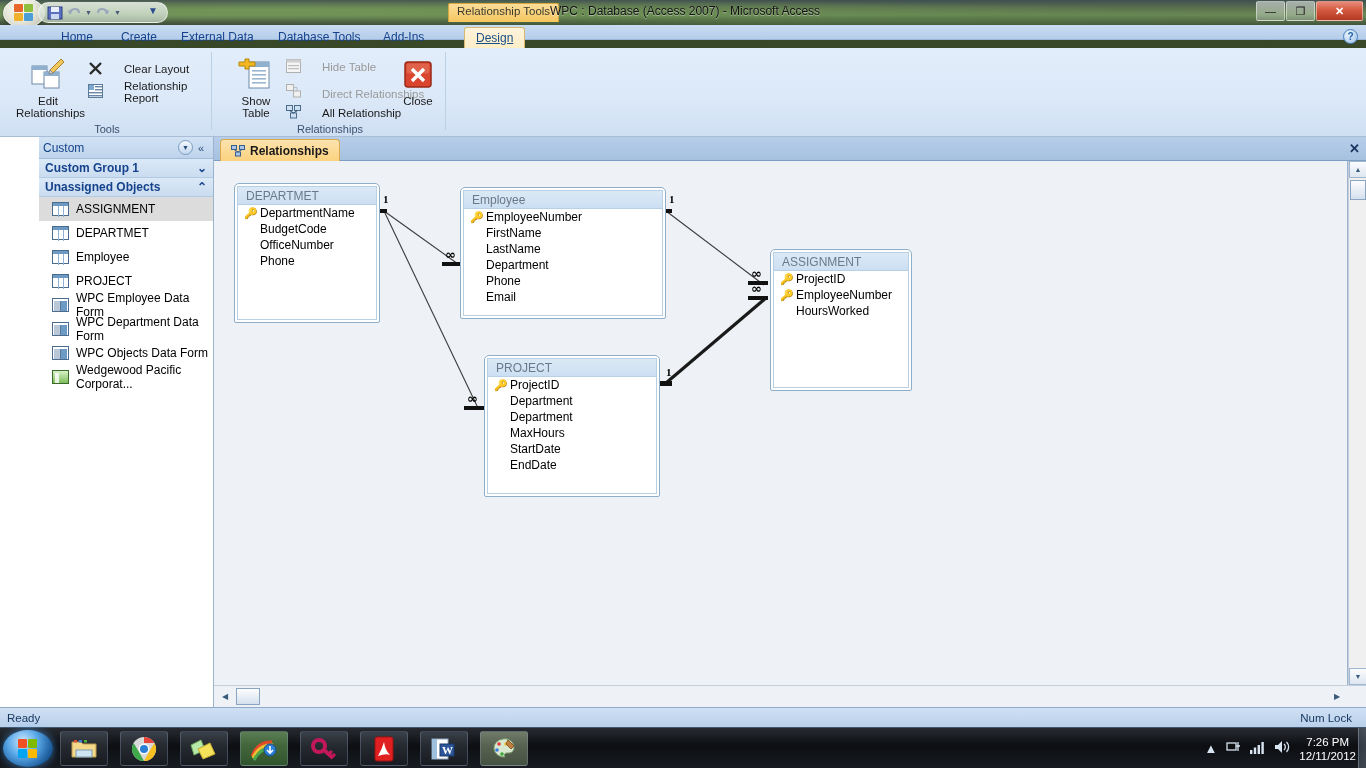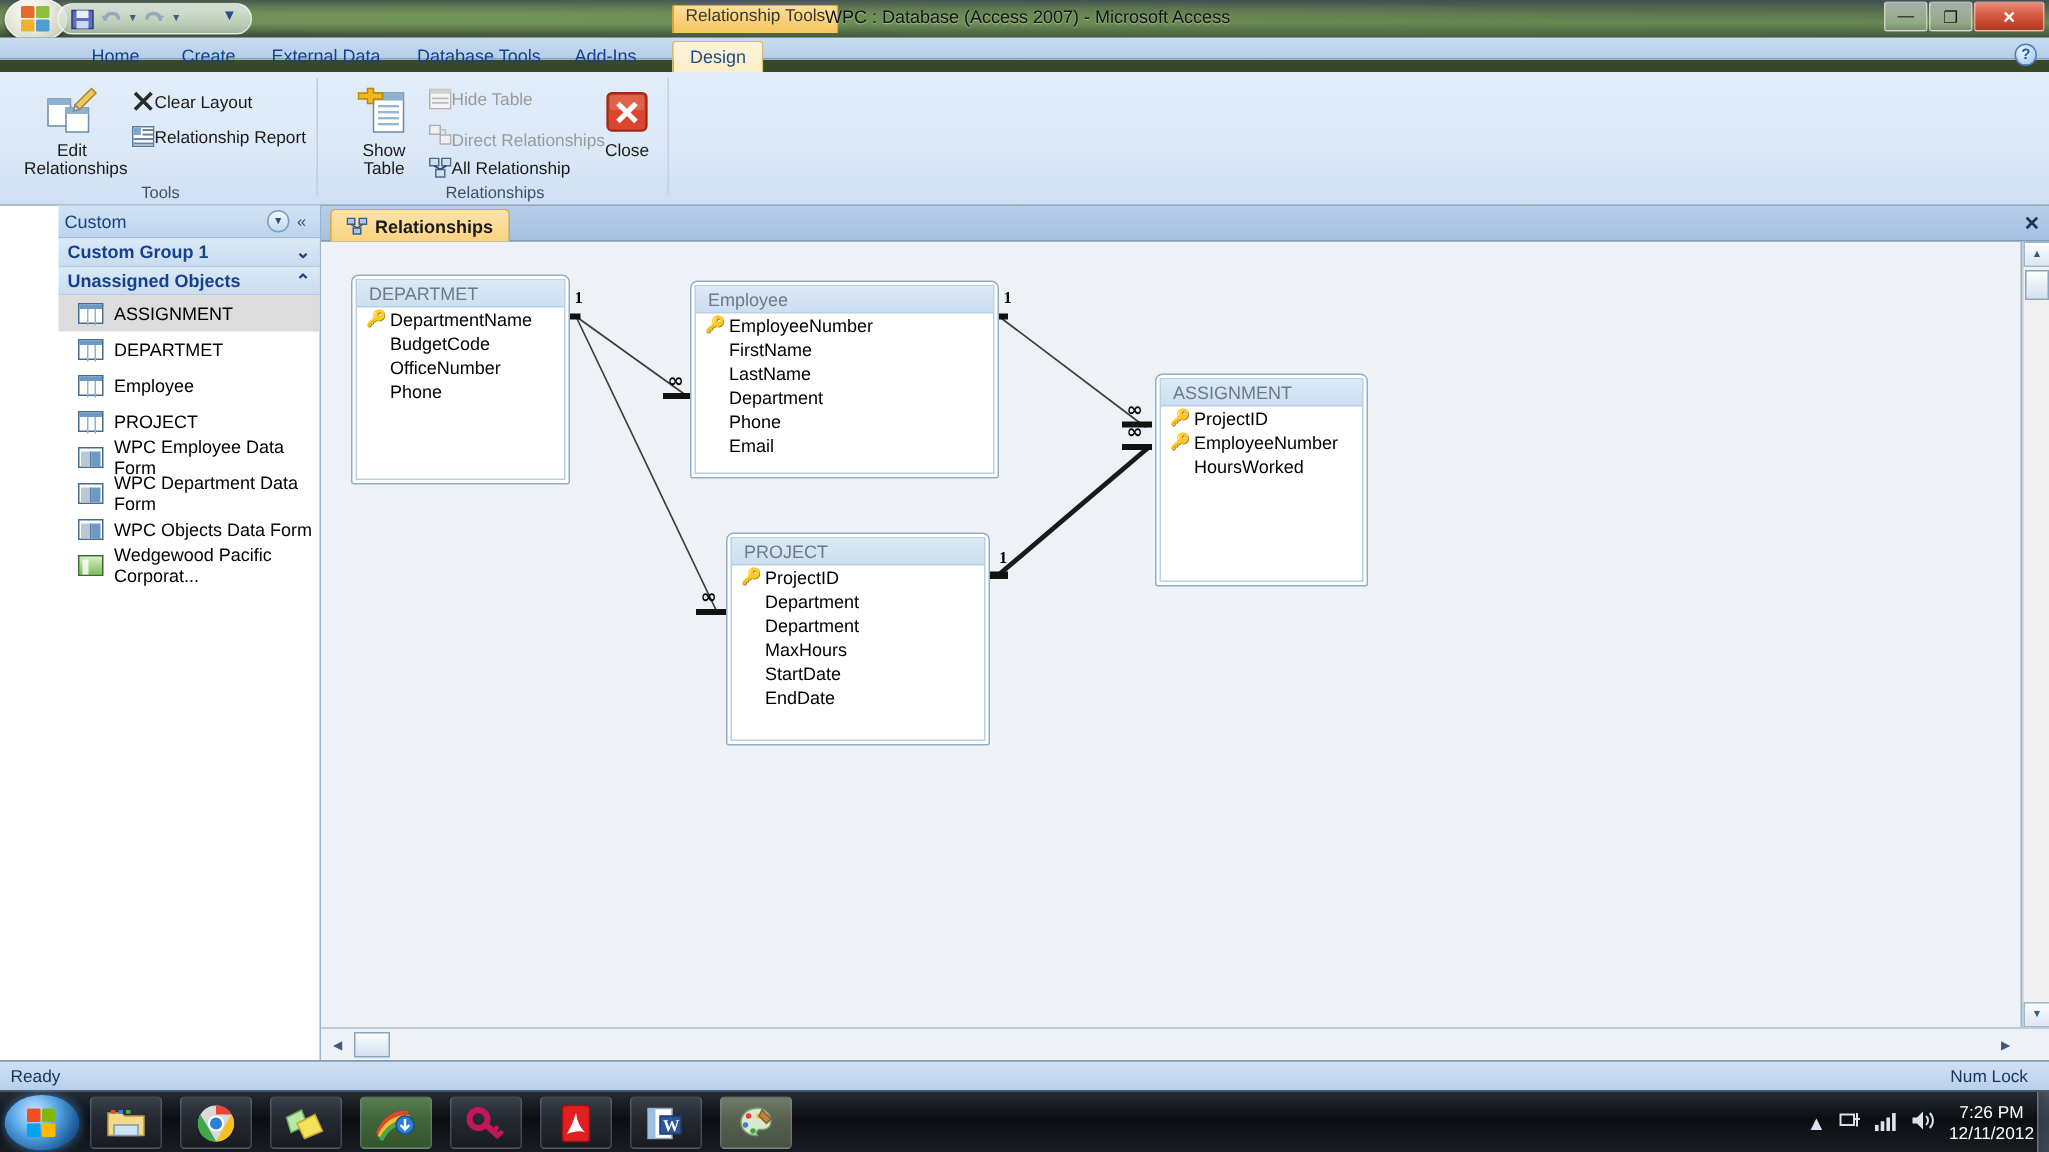--- a/index.html
+++ b/index.html
@@ -104,21 +104,21 @@
   }
   .gsep { position: absolute; top: 4px; width: 1px; height: 78px; background: #bcd0e6; }
 
   .bigbtn {
     position: absolute; display: flex; flex-direction: column;
     width: 64px; text-align: center;
     font-size: 11.5px; color: #1a1a1a; line-height: 12px;
   }
   .bigbtn .bico { height: 40px; display:flex; align-items:center; justify-content:center; }
   .smallbtn {
-    position: absolute; display: flex; align-items: center; gap: 0;
+    position: absolute; display: flex; align-items: center; gap: 21px;
     font-size: 11.5px; color: #1a1a1a; height: 20px;
   }
   .smallbtn.disabled { color: #9a9a9a; }
 
   
   .navpane {
     position: absolute; left: 0; top: 137px; width: 214px; height: 570px;
     background: #fff; border-right: 1px solid #9bb3cc; padding-left: 39px;
   }
   .nav-header {
@@ -344,21 +344,21 @@
     <div class="winbtn close">✕</div>
   </div>
 </div>
 
 <div class="ribbon-tabs">
   <div class="rtab" style="left:50px;">Home</div>
   <div class="rtab" style="left:110px;">Create</div>
   <div class="rtab" style="left:170px;">External Data</div>
   <div class="rtab" style="left:267px;">Database Tools</div>
   <div class="rtab" style="left:372px;">Add-Ins</div>
-  <div class="rtab active" style="left:448px;">Design</div>
+  <div class="rtab active" style="left:464px;text-decoration:underline;">Design</div>
   <div class="help-icon">?</div>
 </div>
 
 <div class="ribbon">
 
   <div class="rgroup" style="left:4px; width:206px;">
     <div class="gbody">
       <div class="bigbtn" style="left:12px; top:6px;">
         <span class="bico">
           <svg width="36" height="34" viewBox="0 0 36 34">

